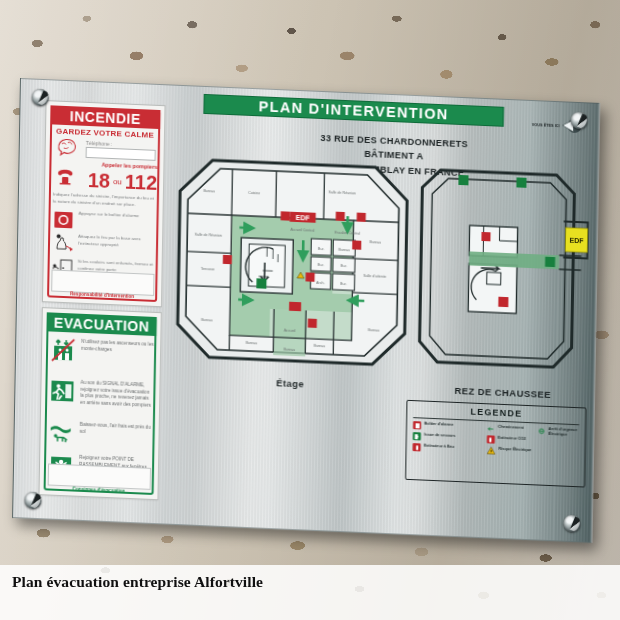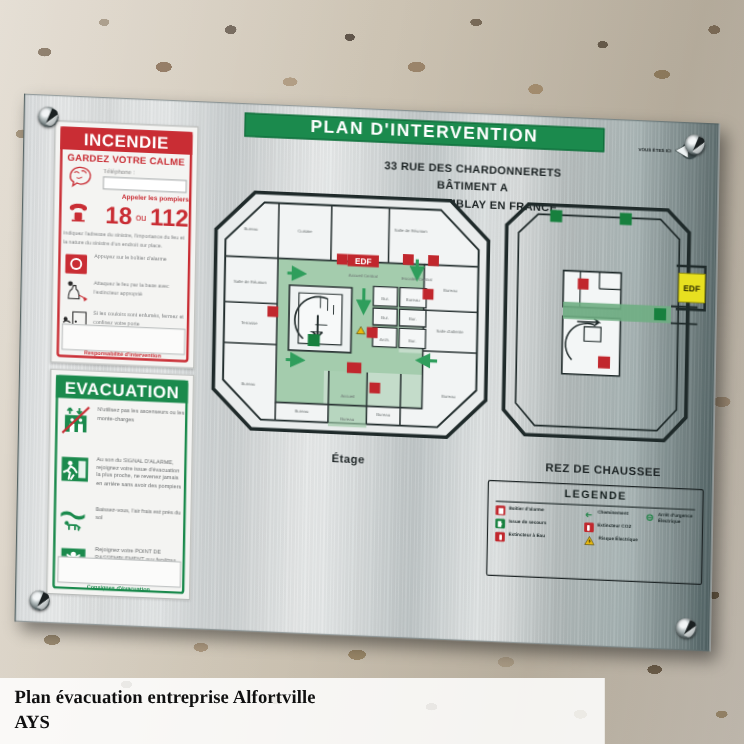--- a/index.html
+++ b/index.html
@@ -251,21 +251,21 @@
 
   .sq { width:8px; height:8px; flex:0 0 8px; border-radius:1px; position:relative;
         display:flex; align-items:center; justify-content:center; }
   .sq-red { background:#c1272d; }
   .sq-green { background:#15803d; }
   .sq svg { width:7px; height:7px; }
   .tri-warn { width:9px; height:8px; flex:0 0 9px; }
 
   
   #caption {
-    position:absolute; left:0; top:565px; width:504px; height:55px;
+    position:absolute; left:0; top:565px; width:620px; height:55px;
     background:rgba(255,255,255,.86);
   }
   #caption h1 {
     margin:0; padding:8px 0 0 12px; font-family:"Liberation Serif", serif;
     font-size:15.5px; font-weight:bold; color:#101010; letter-spacing:.1px;
   }
   #caption h2 {
     margin:0; padding:3px 0 0 12px; font-family:"Liberation Serif", serif;
     font-size:15.5px; font-weight:bold; color:#101010;
   }
@@ -616,16 +616,15 @@
             </div>
           </div>
         </div>
       </div>
 
     </div>
   </div>
 
   <div id="caption">
     <h1>Plan évacuation entreprise Alfortville</h1>
-    <h2>AYS</h2>
   </div>
 
 </div>
 
 </body></html>

